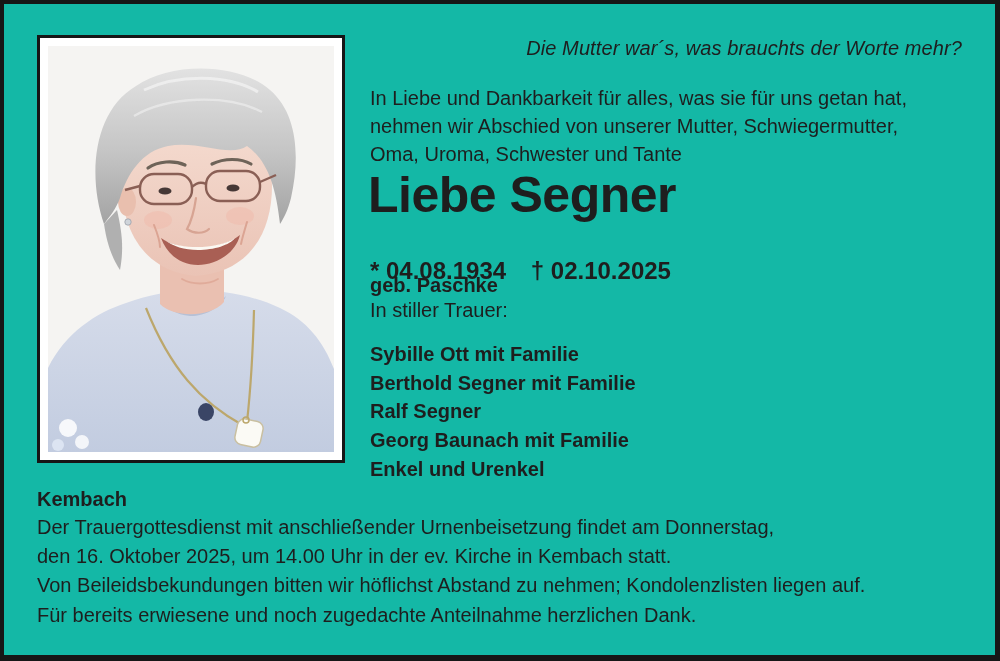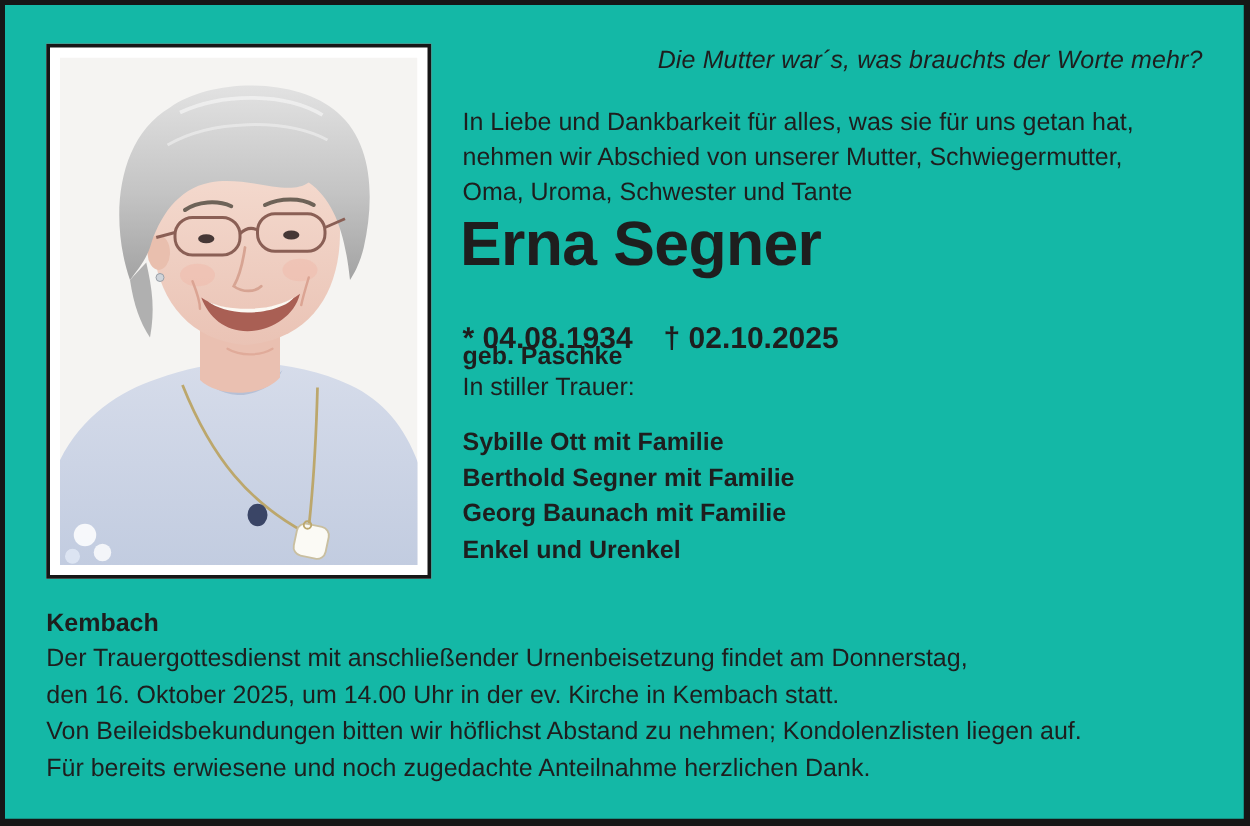--- a/index.html
+++ b/index.html
@@ -164,34 +164,35 @@
   </div>
 
   <div class="quote">Die Mutter war´s, was brauchts der Worte mehr?</div>
 
   <div class="intro">
     <div>In Liebe und Dankbarkeit für alles, was sie für uns getan hat,</div>
     <div>nehmen wir Abschied von unserer Mutter, Schwiegermutter,</div>
     <div>Oma, Uroma, Schwester und Tante</div>
   </div>
 
-  <h1 class="name">Erna Segner</h1>
+  <h1 class="name">Liebe Segner</h1>
 
   <div class="maiden">geb. Paschke</div>
 
   <div class="dates">
     <span class="birth">* 04.08.1934</span>
     <span class="death">† 02.10.2025</span>
   </div>
 
   <div class="trauer">In stiller Trauer:</div>
 
   <div class="mourners">
     <div>Sybille Ott mit Familie</div>
     <div>Berthold Segner mit Familie</div>
+    <div>Ralf Segner</div>
     <div>Georg Baunach mit Familie</div>
     <div>Enkel und Urenkel</div>
   </div>
 
   <div class="place">Kembach</div>
 
   <div class="funeral">
     <div>Der Trauergottesdienst mit anschließender Urnenbeisetzung findet am Donnerstag,</div>
     <div>den 16. Oktober 2025, um 14.00 Uhr in der ev. Kirche in Kembach statt.</div>
     <div>Von Beileidsbekundungen bitten wir höflichst Abstand zu nehmen; Kondolenzlisten liegen auf.</div>

